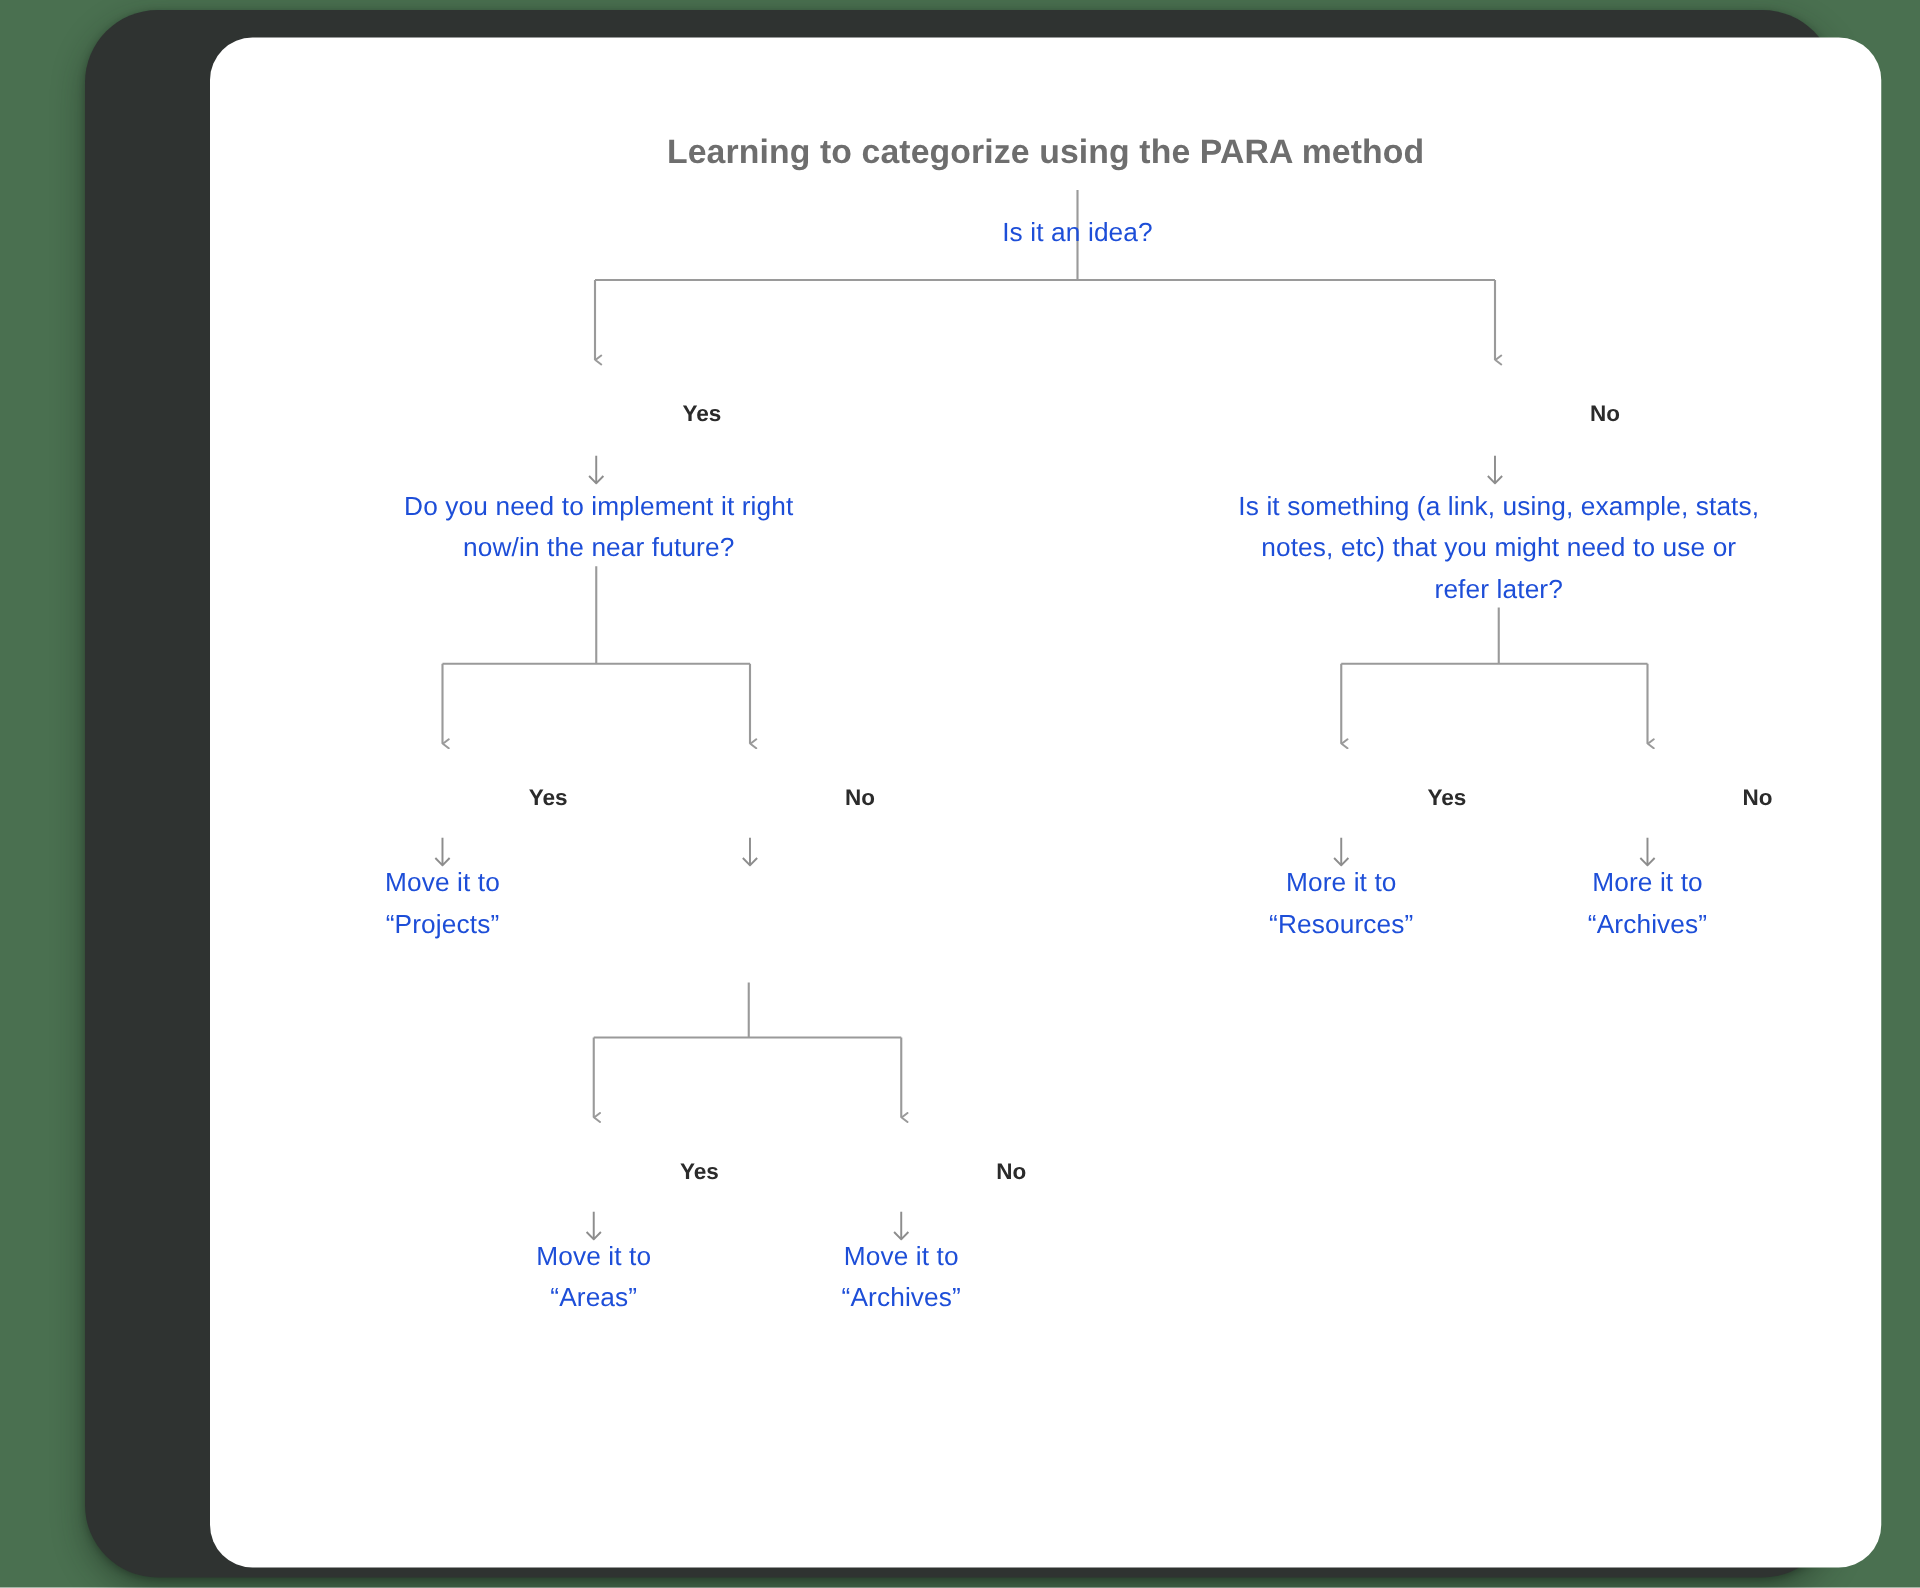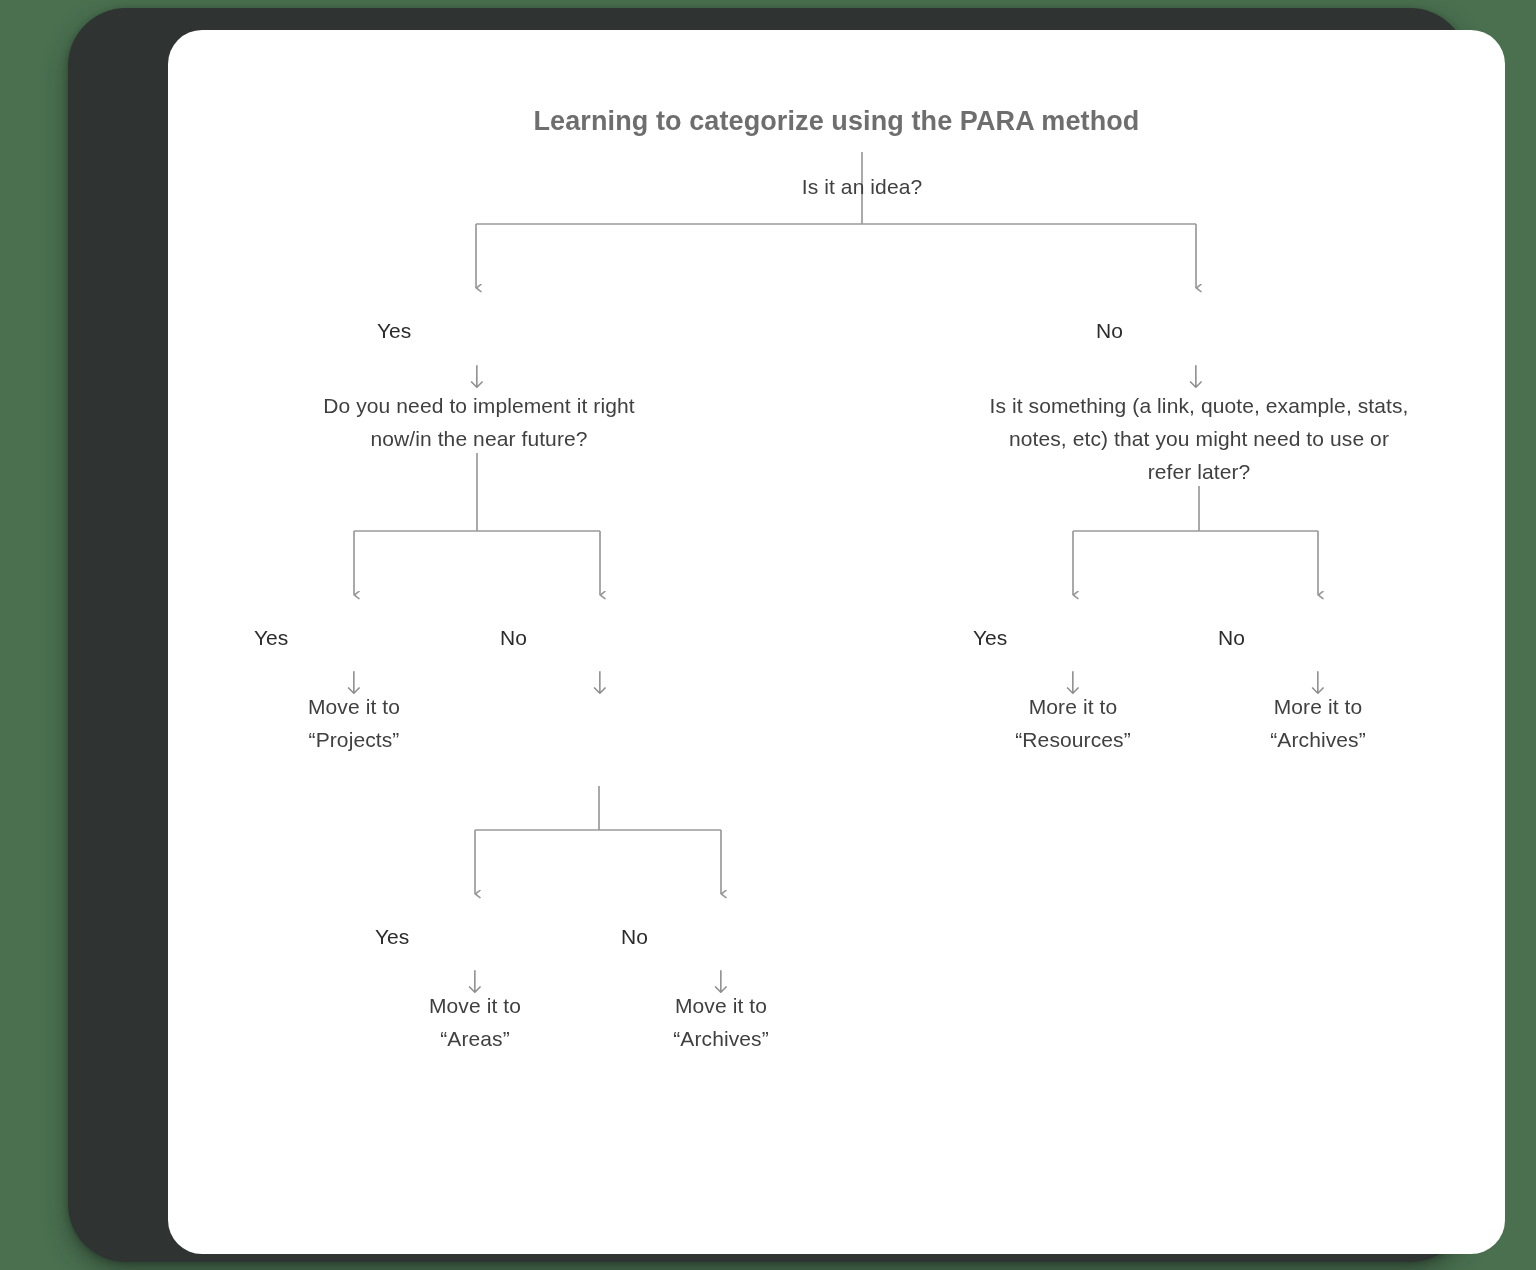--- a/index.html
+++ b/index.html
@@ -54,34 +54,34 @@
     top: 0;
     width: 1337px;
     height: 1224px;
     pointer-events: none;
   }
 
   
   .node {
     position: absolute;
     text-align: center;
-    color: #404040;
+    color: #1d4ed8;
     font-size: 21px;
     line-height: 33px;
     font-weight: 400;
     letter-spacing: 0.1px;
     white-space: pre-line;
   }
   .label {
     position: absolute;
-    text-align: left;
+    text-align: right;
     color: #2b2b2b;
-    font-size: 21px;
+    font-size: 18px;
     line-height: 26px;
-    font-weight: 400;
+    font-weight: 700;
   }
   .arrow-glyph {
     position: absolute;
     text-align: center;
     color: #8d8d8d;
     font-size: 31px;
     line-height: 31px;
     font-weight: 300;
     font-family: "DejaVu Sans", sans-serif;
     user-select: none;
@@ -144,21 +144,21 @@
 
       <div class="label" style="left:209px; top:288px; width:200px;">Yes</div>
       <div class="arrow-glyph" style="left:259px; top:332px; width:100px;">↓</div>
 
       <div class="label" style="left:928px; top:288px; width:200px;">No</div>
       <div class="arrow-glyph" style="left:978px; top:332px; width:100px;">↓</div>
 
       <div class="node" style="left:81px; top:359px; width:460px;">Do you need to implement it right
 now/in the near future?</div>
 
-      <div class="node" style="left:756px; top:359px; width:550px;">Is it something (a link, quote, example, stats,
+      <div class="node" style="left:756px; top:359px; width:550px;">Is it something (a link, using, example, stats,
 notes, etc) that you might need to use or
 refer later?</div>
 
       <div class="label" style="left:86px; top:595px; width:200px;">Yes</div>
       <div class="arrow-glyph" style="left:136px; top:638px; width:100px;">↓</div>
 
       <div class="label" style="left:332px; top:595px; width:200px;">No</div>
       <div class="arrow-glyph" style="left:382px; top:638px; width:100px;">↓</div>
 
       <div class="label" style="left:805px; top:595px; width:200px;">Yes</div>

